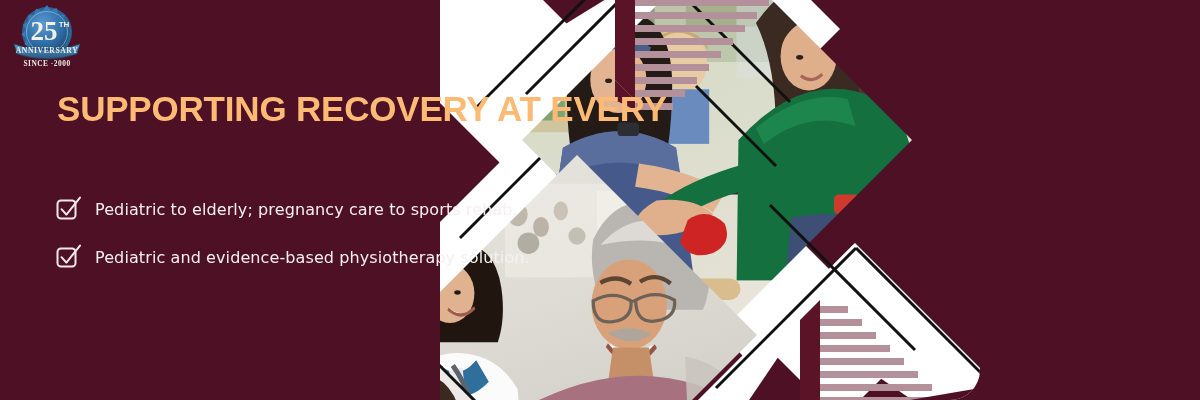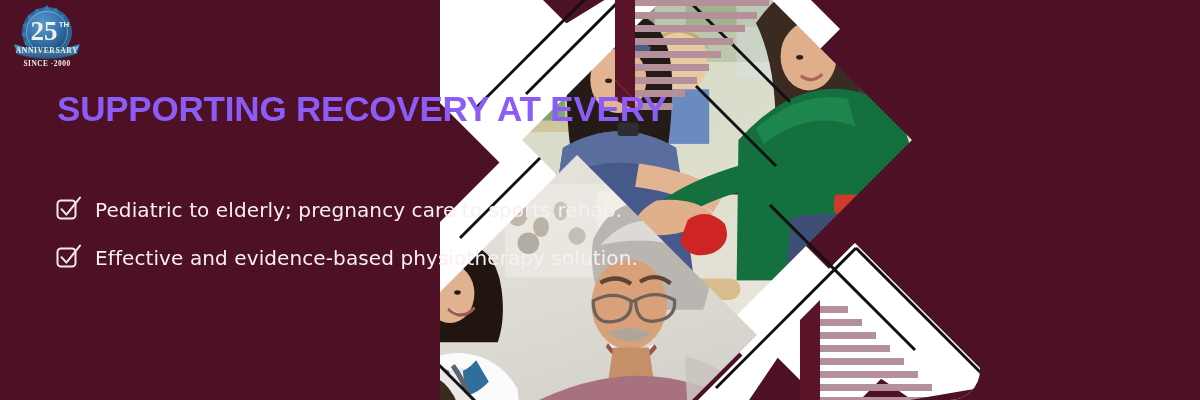--- a/index.html
+++ b/index.html
@@ -20,39 +20,39 @@
   }
 
   
   #badge{
     position:absolute;left:8px;top:4px;width:78px;height:68px;
   }
   #badge svg{display:block;width:78px;height:68px;}
 
   #headline{
     position:absolute;left:57px;top:88px;width:620px;
-    color:#8b5cf6;
+    color:#fdba74;
     font-size:35px;line-height:42px;font-weight:bold;
     letter-spacing:-0.2px;
     text-transform:uppercase;
     font-family:"Liberation Sans","DejaVu Sans",sans-serif;
   }
 
   #bullets{
     position:absolute;left:55px;top:197px;width:640px;
   }
   .bullet{
     display:flex;align-items:center;margin-bottom:22px;
   }
   .chk{
     flex:0 0 auto;width:26px;height:26px;margin-right:14px;position:relative;top:-1px;
   }
   .chk svg{display:block;width:26px;height:26px;overflow:visible;}
   .btxt{
-    color:#f7eff1;font-size:20px;line-height:22px;font-weight:400;
+    color:#f7eff1;font-size:16px;line-height:22px;font-weight:400;
     letter-spacing:0.1px;
     font-family:"DejaVu Sans","Liberation Sans",sans-serif;
     white-space:nowrap;
     text-align:right;
   }
 
   
   #collage{
     position:absolute;right:0;top:0;width:540px;height:400px;z-index:10;
   }
@@ -411,18 +411,18 @@
         <span class="btxt">Pediatric to elderly; pregnancy care to sports rehab.</span>
       </div>
 
       <div class="bullet">
         <span class="chk">
           <svg viewBox="0 0 26 26" xmlns="http://www.w3.org/2000/svg">
             <rect x="2.5" y="4.5" width="18" height="18" rx="3.5" ry="3.5" fill="none" stroke="#f3e9ec" stroke-width="2"></rect>
             <path d="M6.5 13.2 L11.4 18.6 L25 1.6" fill="none" stroke="#f3e9ec" stroke-width="2" stroke-linecap="round" stroke-linejoin="round"></path>
           </svg>
         </span>
-        <span class="btxt">Effective and evidence-based physiotherapy solution.</span>
+        <span class="btxt">Pediatric and evidence-based physiotherapy solution.</span>
       </div>
 
     </div>
   </div>
 </div>
 
 </body></html>

